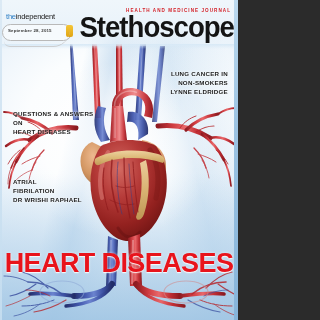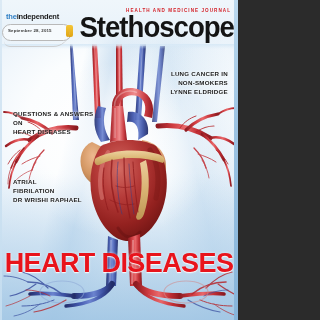--- a/index.html
+++ b/index.html
@@ -48,21 +48,21 @@
   }
   .masthead-stripe{
     position:absolute;left:0;right:0;top:44px;height:5px;
     background:linear-gradient(180deg, rgba(214,232,246,.9), rgba(214,232,246,0));
   }
 
   .pub-logo{
     position:absolute;left:6px;top:13px;width:72px;
   }
   .pub-logo-text{
-    font-size:7.5px;font-weight:700;letter-spacing:-.2px;
+    font-size:7.5px;font-weight:400;letter-spacing:-.2px;
     line-height:1;white-space:nowrap;
   }
   .pub-logo-text .the{color:#2f7fc4;}
   .pub-logo-text .ind{color:#1a1a1a;}
   .pub-date-wrap{
     position:absolute;left:2px;top:24px;width:70px;height:16px;
   }
   .pub-date-oval{
     position:absolute;left:0;top:0;width:68px;height:15px;
     border:1px solid #b9b9b9;border-radius:9px;

